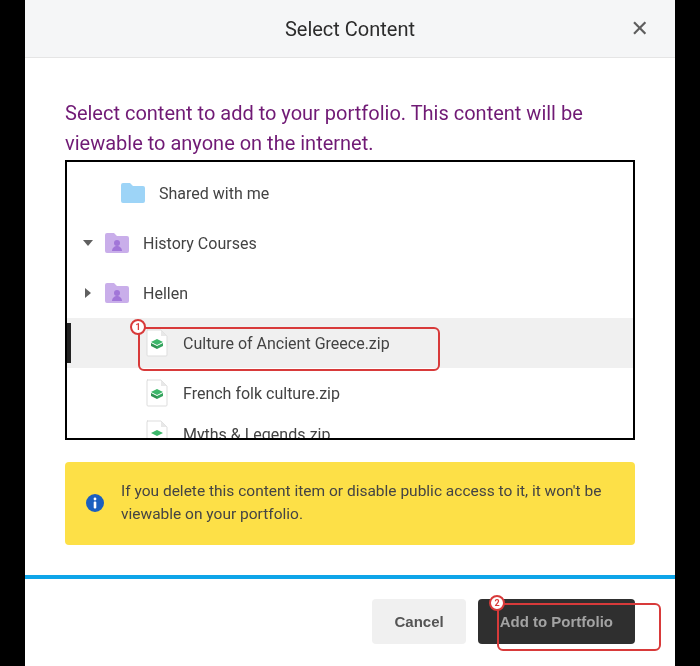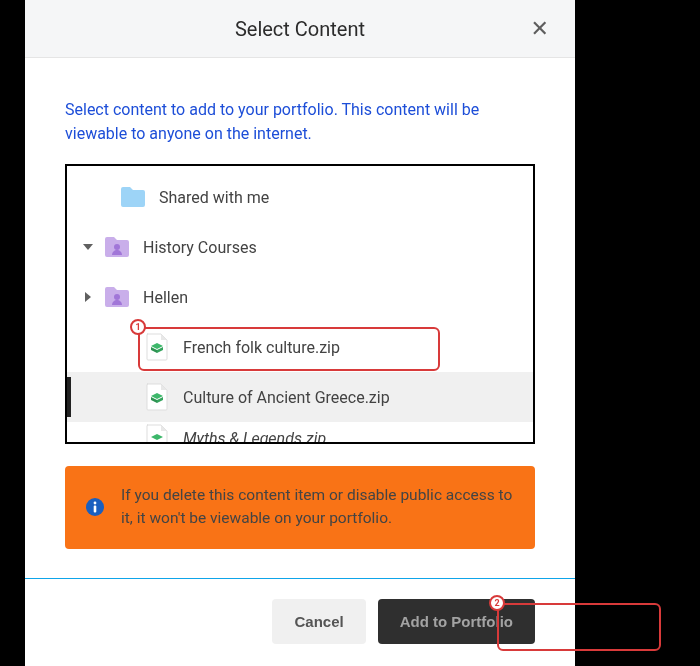--- a/index.html
+++ b/index.html
@@ -8,21 +8,21 @@
       background: #000;
       width: 700px;
       height: 666px;
       overflow: hidden;
       position: relative;
     }
     .dialog {
       position: absolute;
       left: 25px;
       top: 0;
-      width: 550px;
+      width: 650px;
       height: 666px;
       background: #fff;
       display: flex;
       flex-direction: column;
     }
     .dialog-header {
       background: #f5f6f7;
       border-bottom: 1px solid #e5e5e5;
       height: 58px;
       display: flex;
@@ -48,24 +48,24 @@
       padding: 4px 8px;
       line-height: 1;
     }
     .dialog-body {
       padding: 40px 40px 0 40px;
       flex: 1;
       display: flex;
       flex-direction: column;
     }
     .description {
-      font-size: 16px;
-      color: #1d4ed8;
+      font-size: 20px;
+      color: #701a75;
       line-height: 1.5;
-      margin-bottom: 18px;
+      margin-bottom: 2px;
     }
     .tree-container {
       border: 2px solid #000000;
       height: 280px;
       overflow: hidden;
       position: relative;
       margin-bottom: 22px;
       text-align: center;
     }
     .tree-scroll {
@@ -126,24 +126,24 @@
       justify-content: center;
       flex-shrink: 0;
     }
     .row-label {
       font-size: 16px;
       color: #434343;
     }
     .indent-1 { padding-left: 28px; }
     .indent-2 { padding-left: 76px; }
     .cutoff { height: 28px !important; overflow: hidden; align-items: flex-start; padding-top: 0; }
-    .cutoff .row-inner { padding-top: 4px; display:flex; align-items:center;font-style:italic; }
+    .cutoff .row-inner { padding-top: 4px; display:flex; align-items:center; }
     .row-inner { display:flex; align-items:center; width:100%; height:100%; }
     .info-box {
-      background: #f97316;
+      background: #fde047;
       border-radius: 4px;
       padding: 18px 20px;
       display: flex;
       align-items: center;
       gap: 16px;
       margin-bottom: 18px;
     }
     .info-icon-wrap {
       width: 20px;
       height: 20px;
@@ -151,21 +151,21 @@
       display: flex;
       align-items: center;
       justify-content: center;
     }
     .info-text {
       font-size: 15.5px;
       color: #444;
       line-height: 1.5;
     }
     .dialog-footer {
-      border-top: 1px solid #0ea5e9;
+      border-top: 4px solid #0ea5e9;
       padding: 20px 40px 22px;
       display: flex;
       justify-content: flex-end;
       gap: 12px;
     }
     .btn {
       border: none;
       border-radius: 4px;
       font-size: 15px;
       font-weight: 600;
@@ -261,47 +261,47 @@
               <svg width="28" height="24" viewBox="0 0 28 24">
                   <path fill="#c9aeea" d="M2 4a2 2 0 0 1 2-2h7l3 3h10a2 2 0 0 1 2 2v13a2 2 0 0 1-2 2H4a2 2 0 0 1-2-2V4z"></path>
                   <circle cx="14" cy="12" r="3" fill="#a176d8"></circle>
                   <path fill="#a176d8" d="M9 20c0-3 2.5-5 5-5s5 2 5 5H9z"></path>
                 </svg>
             </span>
             <span class="row-label">Hellen</span>
           </div>
         </div>
 
-        <div class="tree-row indent-2">
+        <div class="tree-row indent-2 selected">
           <div class="row-inner">
             <span class="file-icon">
               <svg width="24" height="28" viewBox="0 0 24 28">
                   <path fill="#fff" stroke="#ddd" d="M2 1h14l6 6v19a1 1 0 0 1-1 1H3a1 1 0 0 1-1-1V2a1 1 0 0 1 1-1z"></path>
                   <path fill="#e8e8e8" d="M16 1l6 6h-6z"></path>
                   <path fill="#3db76a" d="M12 10l6 3-6 3-6-3z"></path>
                   <path fill="#2e9352" d="M6 14l6 3v3l-6-3z"></path>
                   <path fill="#34a45d" d="M18 14l-6 3v3l6-3z"></path>
                 </svg>
             </span>
-            <span class="row-label">French folk culture.zip</span>
-          </div>
-        </div>
-
-        <div class="tree-row indent-2 selected">
+            <span class="row-label">Culture of Ancient Greece.zip</span>
+          </div>
+        </div>
+
+        <div class="tree-row indent-2">
           <div class="row-inner">
             <span class="file-icon">
               <svg width="24" height="28" viewBox="0 0 24 28">
                   <path fill="#fff" stroke="#ddd" d="M2 1h14l6 6v19a1 1 0 0 1-1 1H3a1 1 0 0 1-1-1V2a1 1 0 0 1 1-1z"></path>
                   <path fill="#e8e8e8" d="M16 1l6 6h-6z"></path>
                   <path fill="#3db76a" d="M12 10l6 3-6 3-6-3z"></path>
                   <path fill="#2e9352" d="M6 14l6 3v3l-6-3z"></path>
                   <path fill="#34a45d" d="M18 14l-6 3v3l6-3z"></path>
                 </svg>
             </span>
-            <span class="row-label">Culture of Ancient Greece.zip</span>
+            <span class="row-label">French folk culture.zip</span>
           </div>
         </div>
 
         <div class="tree-row indent-2 cutoff">
           <div class="row-inner">
             <span class="file-icon">
               <svg width="24" height="28" viewBox="0 0 24 28">
                   <path fill="#fff" stroke="#ddd" d="M2 1h14l6 6v19a1 1 0 0 1-1 1H3a1 1 0 0 1-1-1V2a1 1 0 0 1 1-1z"></path>
                   <path fill="#e8e8e8" d="M16 1l6 6h-6z"></path>
                   <path fill="#3db76a" d="M12 10l6 3-6 3-6-3z"></path>

